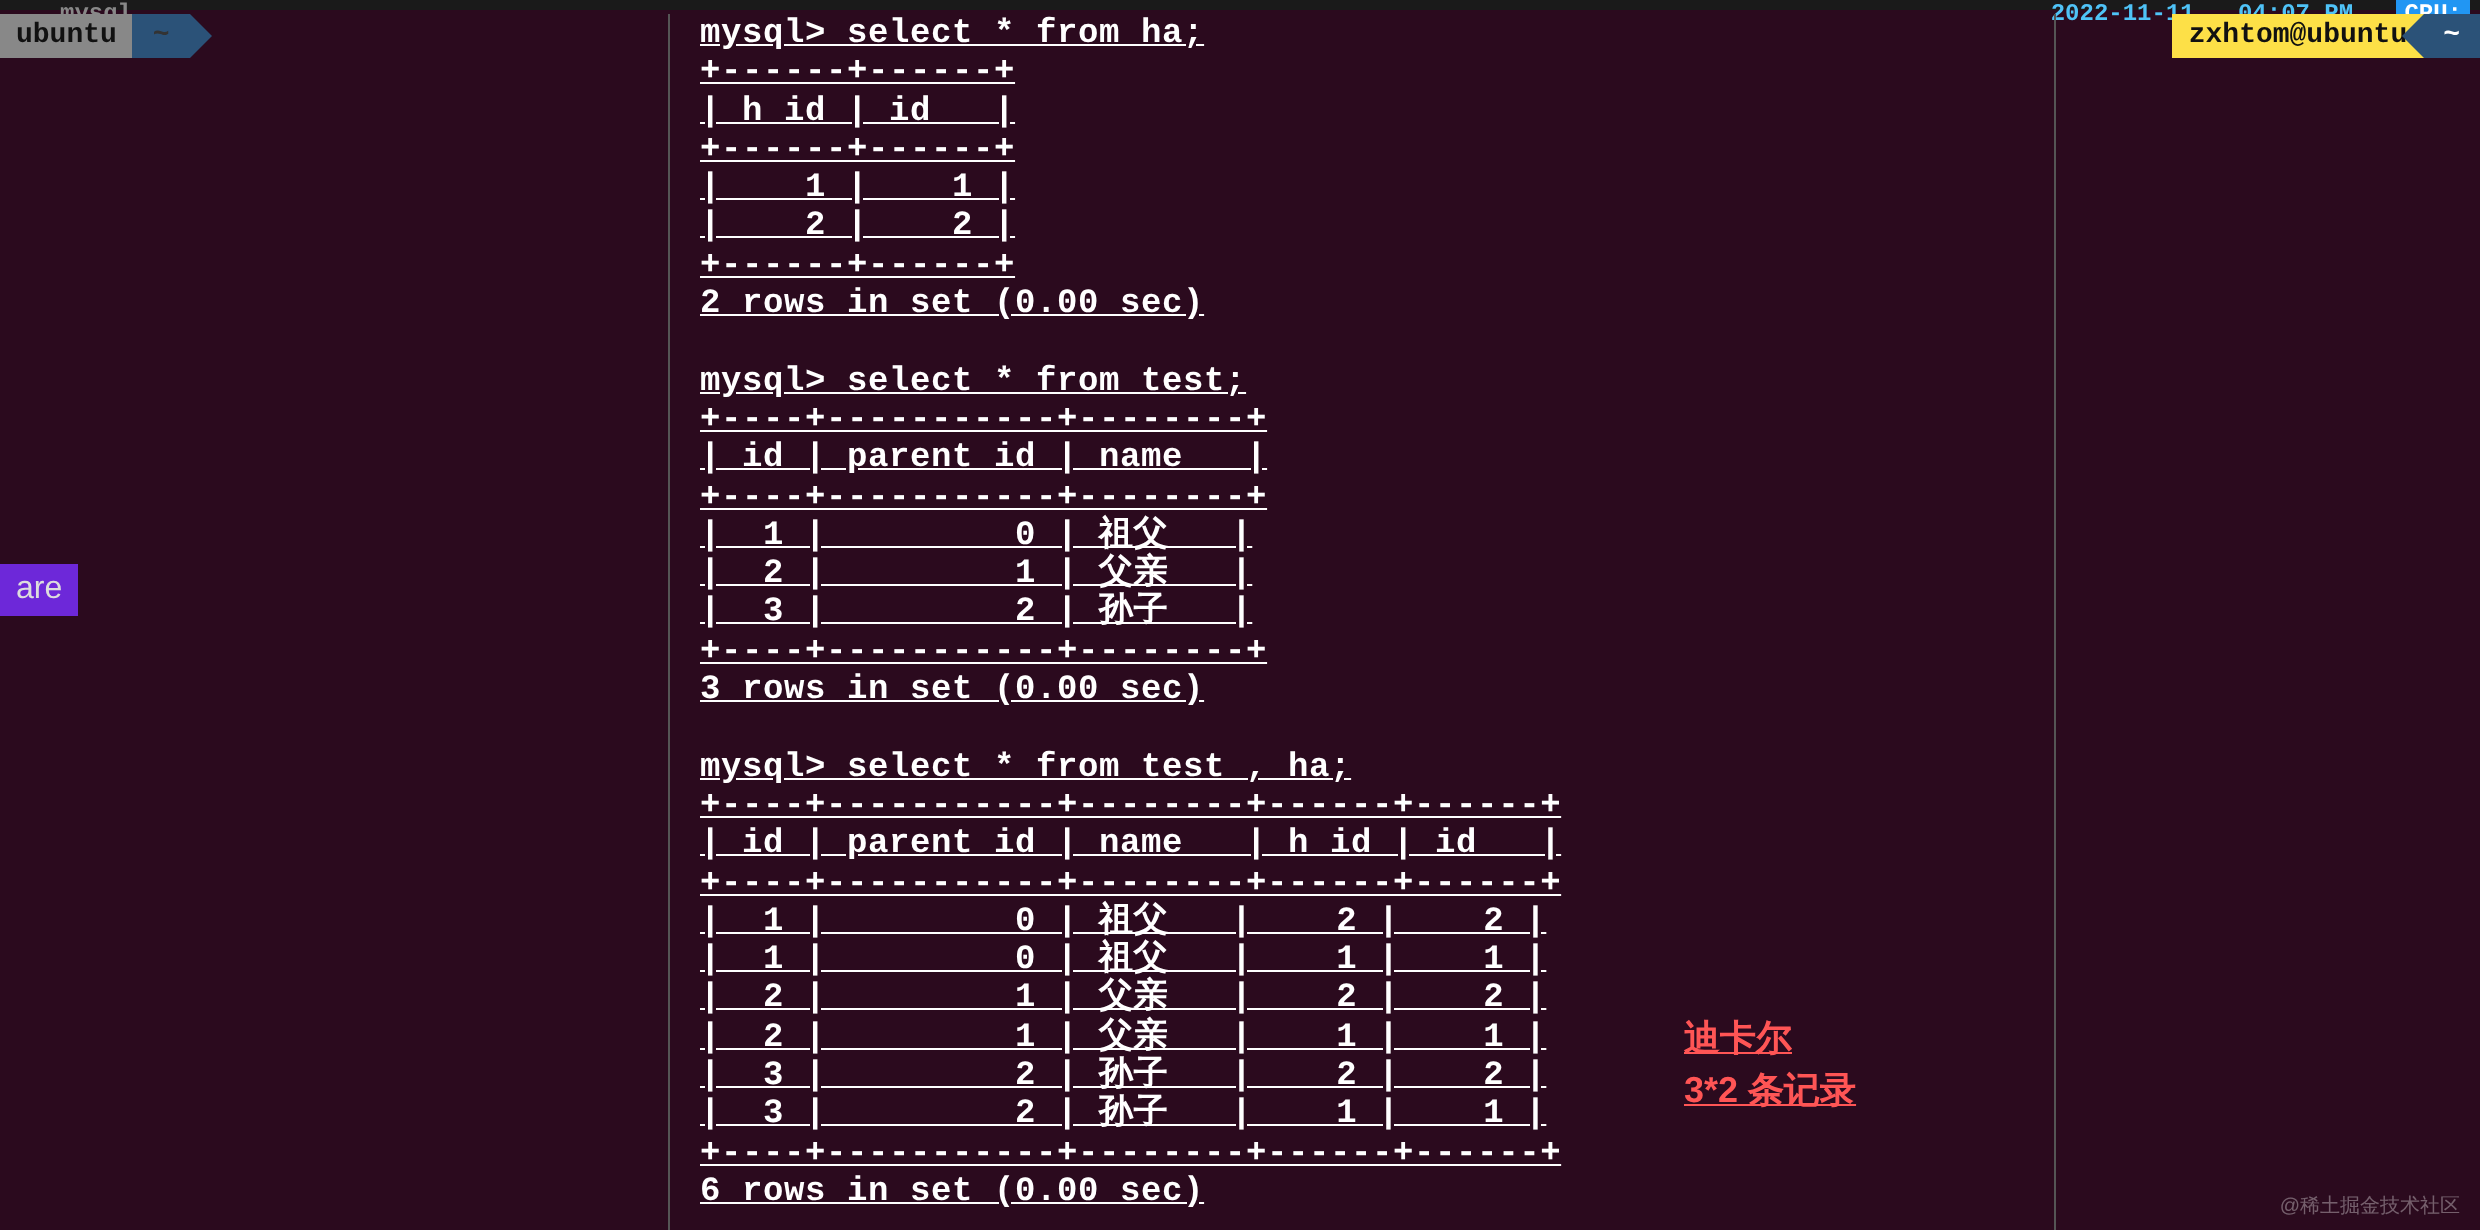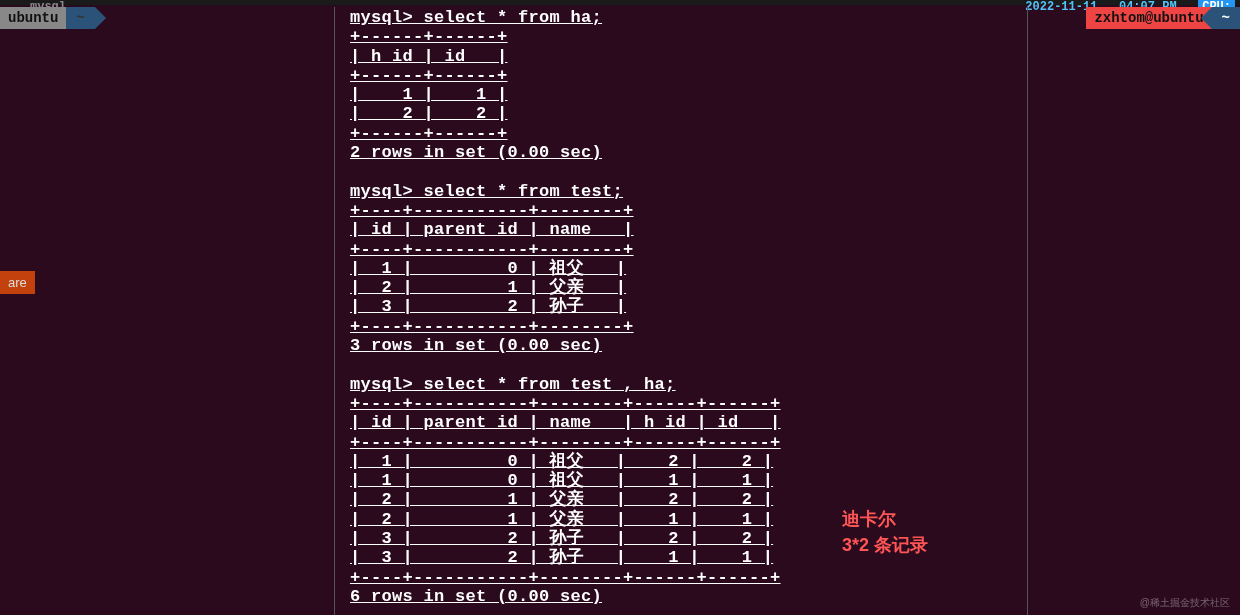--- a/index.html
+++ b/index.html
@@ -89,21 +89,21 @@
       border-top: 11px solid transparent;
       border-bottom: 11px solid transparent;
     }
     .status-right {
       position: absolute;
       right: 0;
       display: flex;
       align-items: center;
     }
     .status-r-seg {
-      background: #ef4444;
+      background: #fde047;
       color: #111;
       padding: 0 8px;
       height: 22px;
       line-height: 22px;
       font-size: 14px;
     }
     .status-r-seg2 {
       background: #2b5278;
       padding: 0 10px;
       height: 22px;
@@ -134,37 +134,38 @@
       top: 8px;
       left: 350px;
       white-space: pre;
       line-height: 19.3px;
       letter-spacing: 0.3px;
       text-decoration: underline;
     }
     .share-btn {
       position: absolute;
       left: 0;
-      top: 271px;
-      background: #c2410c;
+      top: 282px;
+      background: #6d28d9;
       color: #ddd;
-      font-size: 13px;
+      font-size: 16px;
       padding: 4px 8px;
       font-weight: normal;
       font-family: sans-serif;
     }
     .annotation {
       position: absolute;
       left: 842px;
       top: 506px;
       color: #ff5555;
       font-size: 18px;
       font-weight: bold;
       line-height: 26px;
       font-family: 'Microsoft YaHei', sans-serif;
+      text-decoration: underline;
     }
     .watermark {
       position: absolute;
       right: 10px;
       bottom: 5px;
       color: rgba(255,255,255,0.35);
       font-size: 10px;
       font-weight: normal;
       font-family: sans-serif;
     }

